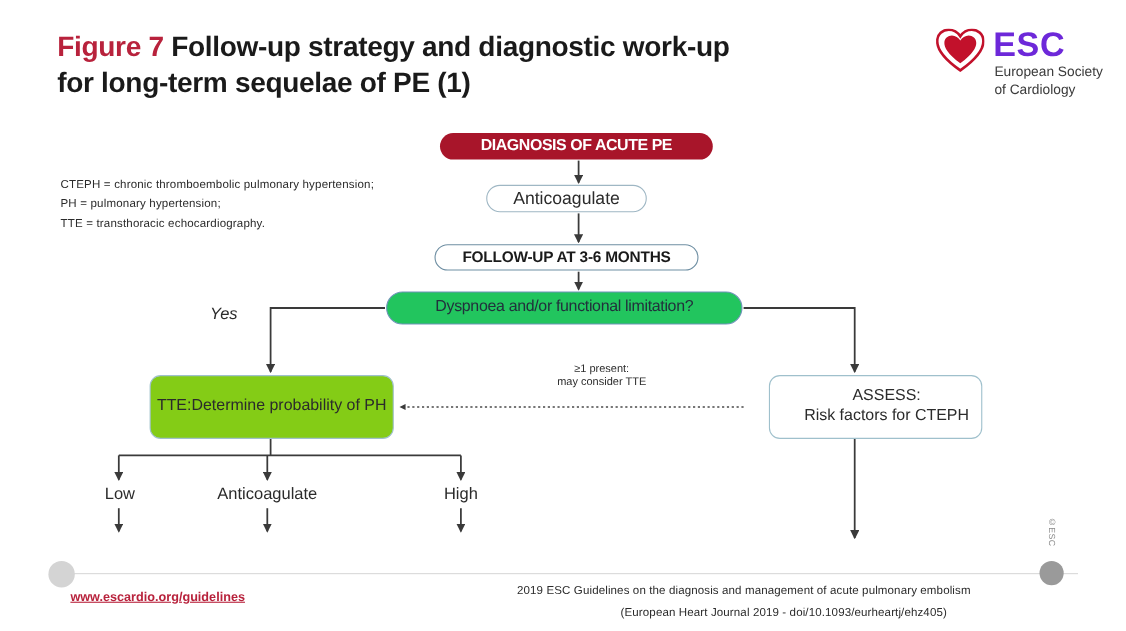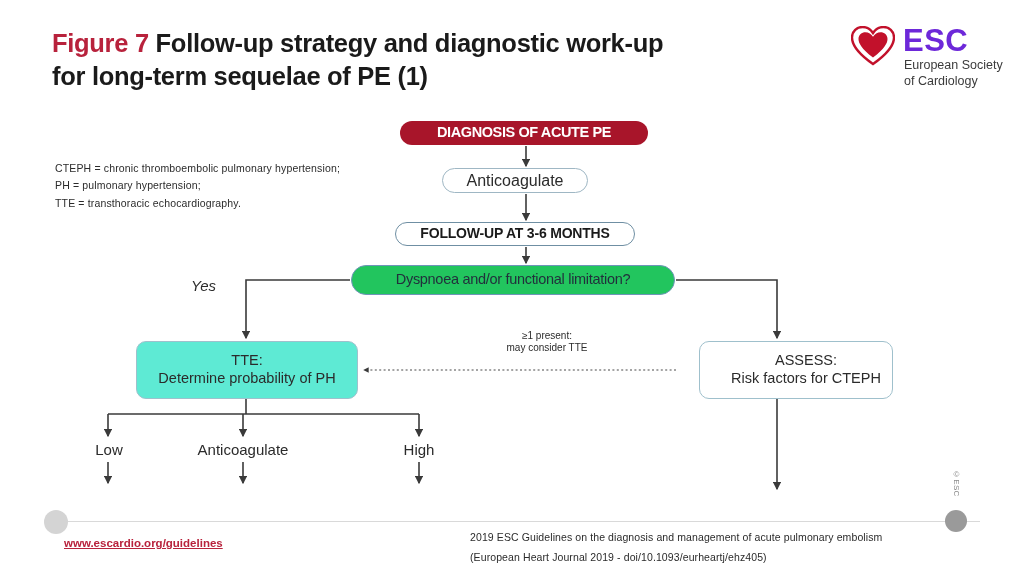--- a/index.html
+++ b/index.html
@@ -137,25 +137,25 @@
     border-radius: 15px;
     font-size: 14.5px;
     letter-spacing: -0.3px;
     color: #22303c;
   }
   .node-tte {
     left: 136px;
     top: 341px;
     width: 222px;
     height: 58px;
-    background: #5eead4;
+    background: #84cc16;
     border: 1.4px solid #9fc0cc;
     border-radius: 10px;
     font-size: 14.5px;
-    flex-direction: column;
+    flex-direction: row;
     color: #2b2b2b;
   }
   .node-assess {
     left: 699px;
     top: 341px;
     width: 194px;
     height: 58px;
     background: #ffffff;
     border: 1.4px solid #9fc0cc;
     border-radius: 10px;
@@ -247,21 +247,21 @@
     left: 470px;
     top: 528px;
     width: 485px;
     font-size: 10.5px;
     line-height: 1.9;
     color: #2b2b2b;
     letter-spacing: 0.1px;
   }
   .footer-cite .line2 {
     display: block;
-    text-align: left;
+    text-align: center;
   }
   .copyright {
     position: absolute;
     left: 952px;
     top: 470px;
     font-size: 8px;
     color: #8a8a8a;
     writing-mode: vertical-rl;
     letter-spacing: 0.3px;
   }

